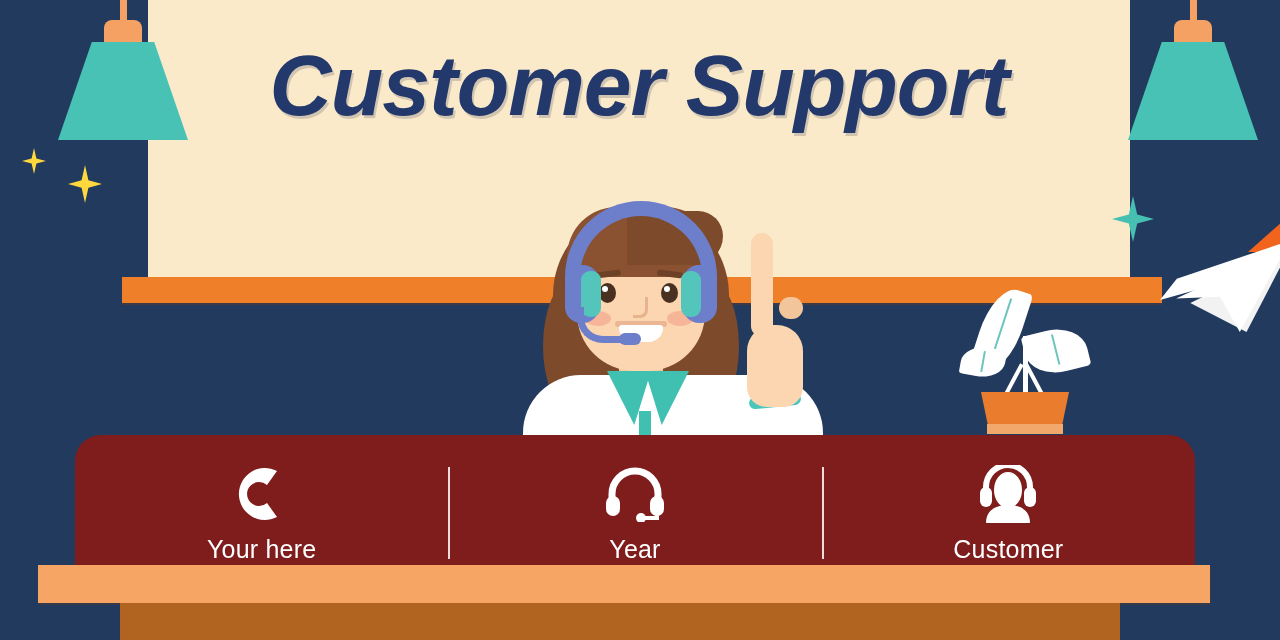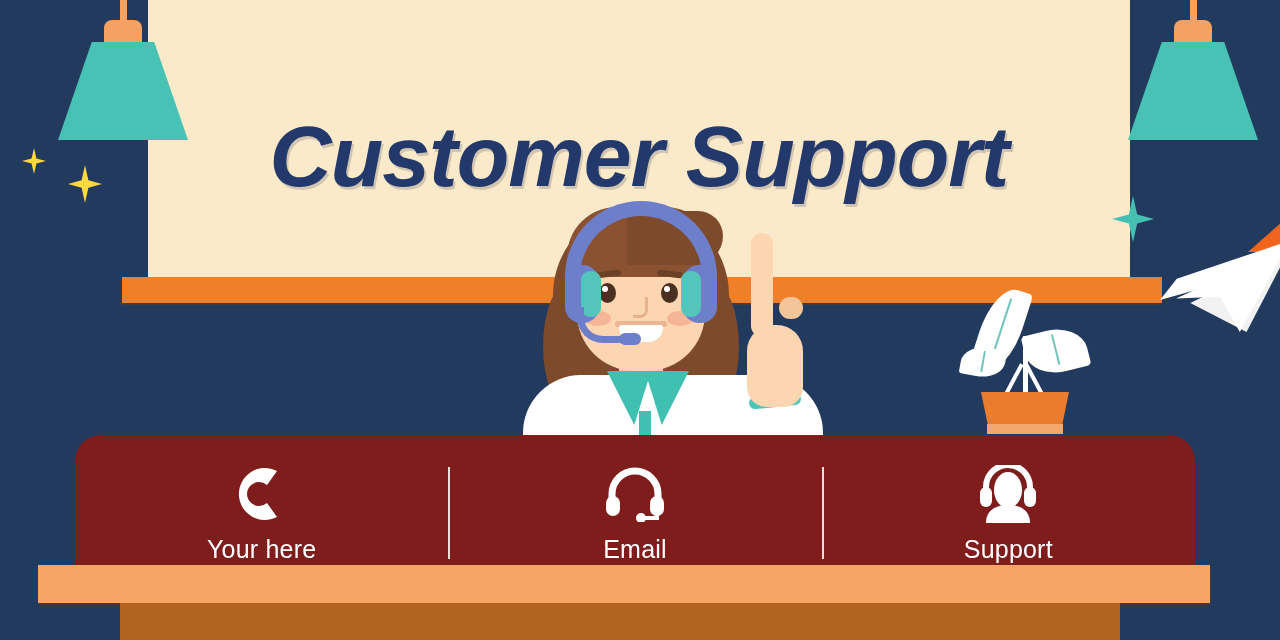--- a/index.html
+++ b/index.html
@@ -36,21 +36,21 @@
     left: 122px; top: 277px;
     width: 1040px; height: 26px;
     background: #f07f29;
     box-shadow: 0 2px 0 0 rgba(120,60,20,.35);
   }
   .board-title {
     position: absolute;
     left: 0; top: 0;
     width: 982px; height: 277px;
     display: flex;
-    align-items: center;
+    align-items: flex-start;
     justify-content: center;
     padding-top: 36px;
     box-sizing: border-box;
   }
   .board-title span {
     font-size: 86px;
     font-weight: 700;
     font-style: italic;
     letter-spacing: -1px;
     color: #23386b;
@@ -548,35 +548,35 @@
     <div class="contact-item">
       <div class="contact-icon">
         <svg width="62" height="56" viewBox="0 0 62 56">
           <path d="M8 36 V28 A23 23 0 0 1 54 28 V36" fill="none" stroke="#ffffff" stroke-width="7" stroke-linecap="round"></path>
           <rect x="2" y="30" width="14" height="20" rx="7" fill="#ffffff"></rect>
           <rect x="46" y="30" width="14" height="20" rx="7" fill="#ffffff"></rect>
           <path d="M53 50 V52 H40" fill="none" stroke="#ffffff" stroke-width="4" stroke-linecap="round"></path>
           <circle cx="37" cy="52" r="5" fill="#ffffff"></circle>
         </svg>
       </div>
-      <div class="contact-label">Email</div>
+      <div class="contact-label">Year</div>
     </div>
 
 
     <div class="contact-item">
       <div class="contact-icon">
         <svg width="60" height="58" viewBox="0 0 60 58">
           <path d="M8 26 V22 A22 22 0 0 1 52 22 V26" fill="none" stroke="#ffffff" stroke-width="6" stroke-linecap="round"></path>
           <rect x="2" y="22" width="12" height="20" rx="6" fill="#ffffff"></rect>
           <rect x="46" y="22" width="12" height="20" rx="6" fill="#ffffff"></rect>
           <ellipse cx="30" cy="25" rx="14" ry="18" fill="#ffffff"></ellipse>
           <path d="M8 58 C8 45 18 40 30 40 C42 40 52 45 52 58 Z" fill="#ffffff"></path>
         </svg>
       </div>
-      <div class="contact-label">Support</div>
+      <div class="contact-label">Customer</div>
     </div>
 
 
   </div>
 
   <div class="desk-top"></div>
   <div class="desk-front"></div>
 
 </div>
 

